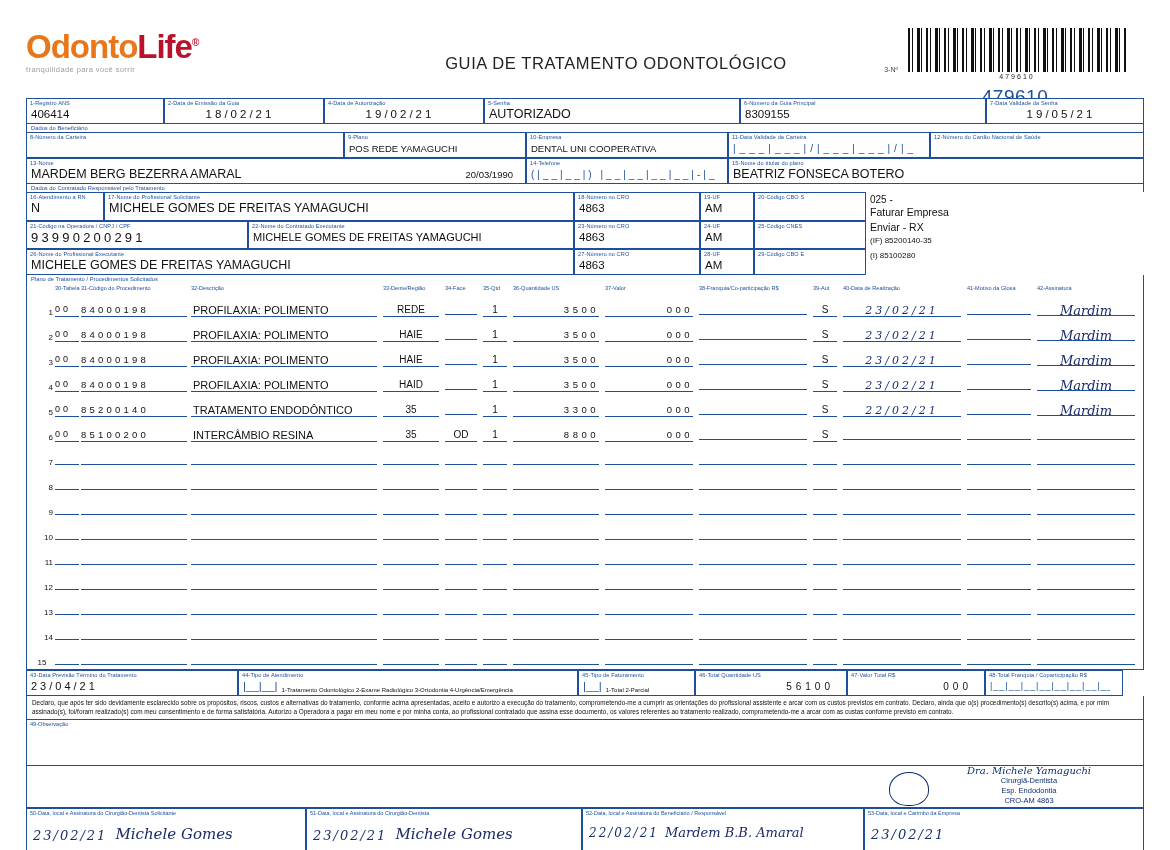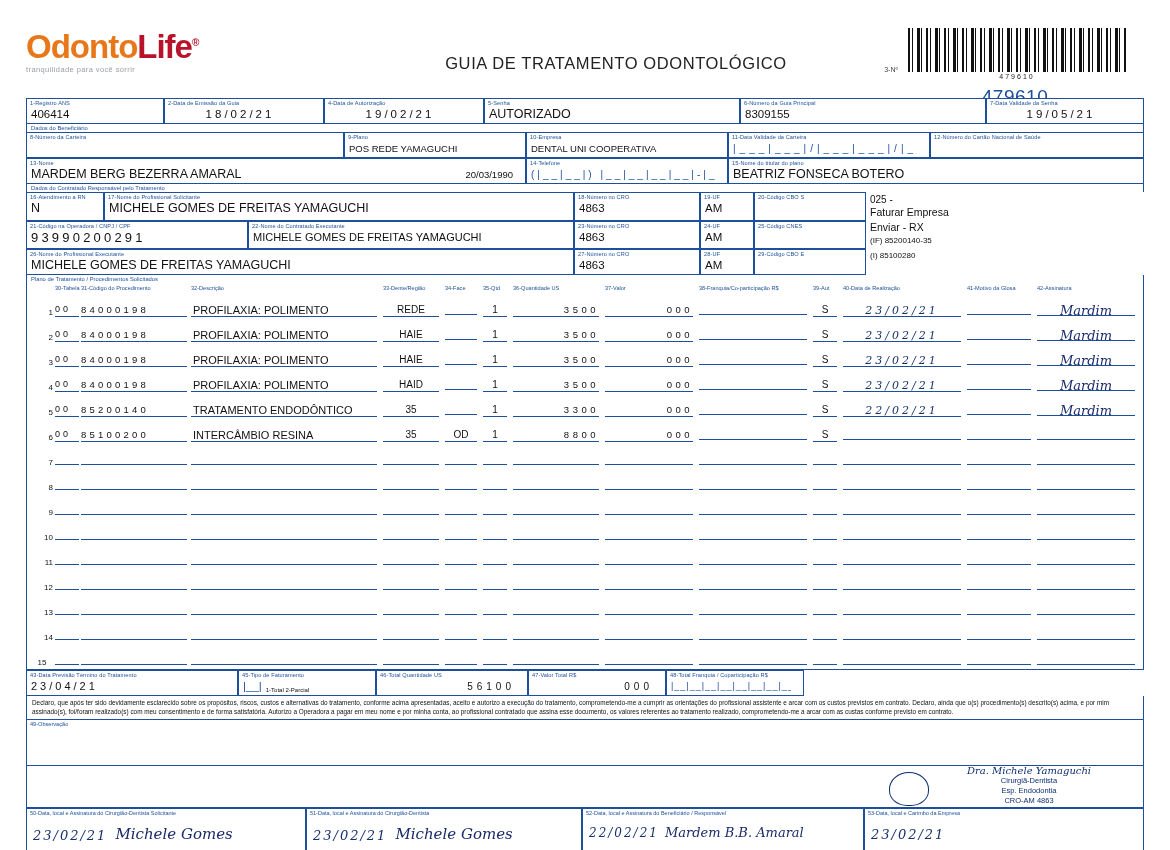--- a/index.html
+++ b/index.html
@@ -540,21 +540,28 @@
             </tr>
           </tbody>
       </table>
     </div>
 
     <div class="row">
       <div class="cell" style="width:212px">
         <div class="lbl">43-Data Previsão Término do Tratamento</div>
         <div class="val" style="letter-spacing:3px;font-size:11px">23/04/21</div>
       </div>
-      <div class="cell" style="width:138px">
+      <div class="cell" style="width:340px">
+        <div class="lbl">44-Tipo de Atendimento</div>
+        <div style="display:flex;align-items:flex-end;gap:4px">
+          <span class="val" style="color:#1d4f9c">|__|__|</span>
+          <span style="font-size:6px;color:#111">1-Tratamento Odontológico  2-Exame Radiológico  3-Ortodontia  4-Urgência/Emergência</span>
+        </div>
+      </div>
+      <div class="cell" style="width:117px">
         <div class="lbl">45-Tipo de Faturamento</div>
         <div style="display:flex;align-items:flex-end;gap:4px">
           <span class="val" style="color:#1d4f9c">|__|</span>
           <span style="font-size:6px">1-Total  2-Parcial</span>
         </div>
       </div>
       <div class="cell" style="width:152px">
         <div class="lbl">46-Total Quantidade US</div>
         <div class="val" style="letter-spacing:4px;text-align:right;font-size:10px">56100</div>
       </div>

